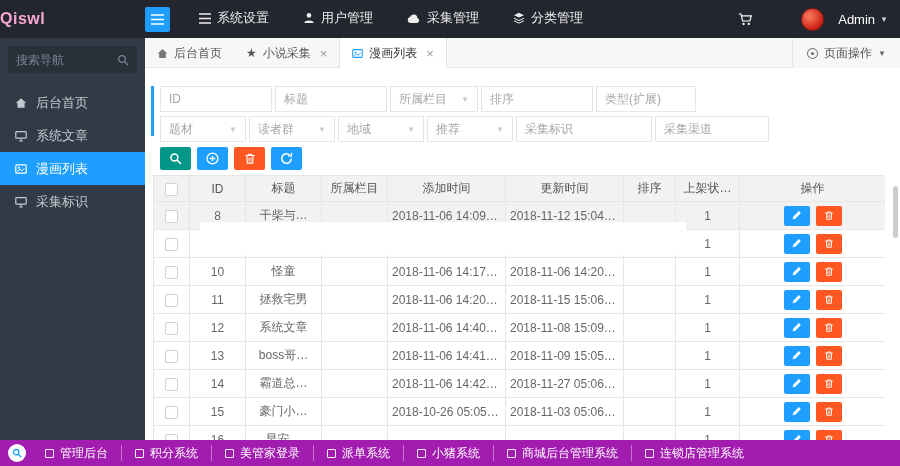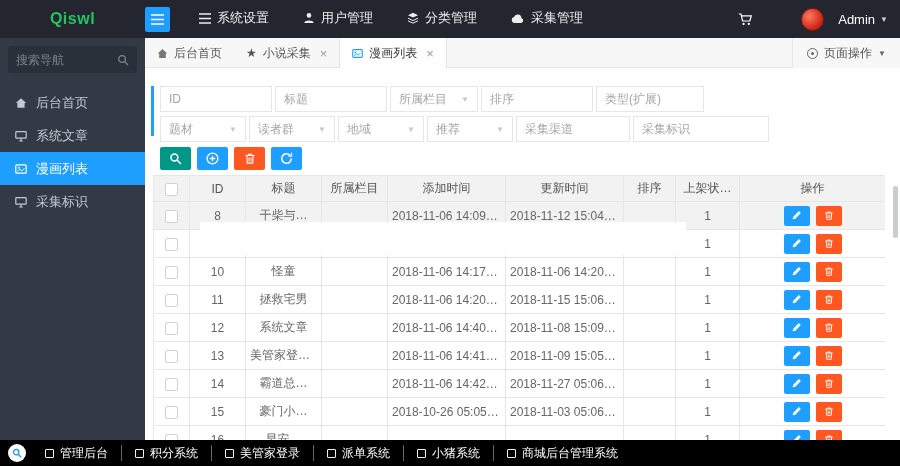--- a/index.html
+++ b/index.html
@@ -1,21 +1,21 @@
 <!DOCTYPE html>
 <html lang="zh"><head>
 <meta charset="utf-8">
 <style>
   * { margin:0; padding:0; box-sizing:border-box; }
   body { font-family:"Liberation Sans","DejaVu Sans",sans-serif; background:#888; }
   .page { position:relative; width:900px; height:466px; background:#fff; overflow:hidden; font-size:13px; color:#333; }
 
   
   .topbar { position:absolute; left:0; top:0; width:900px; height:38px; background:#23262E; display:flex; align-items:center; }
-  .logo { width:145px; text-align:center; color:#22c55e; font-size:16px; font-weight:bold; letter-spacing:.5px; }
+  .logo { width:145px; text-align:left; color:#f9a8d4; font-size:16px; font-weight:bold; letter-spacing:.5px; }
   .hamburger { width:25px; height:25px; background:#1E9FFF; border:none; border-radius:2px; color:#fff; display:flex; align-items:center; justify-content:center; margin-right:12px; cursor:pointer; flex:none; }
   .tmenu { display:flex; height:38px; }
   .tmenu-item { display:flex; align-items:center; gap:6px; padding:0 17px; color:#ededed; font-size:13px; cursor:pointer; height:38px; border-bottom:2px solid transparent; }
   .tmenu-item.active { background:#2d313c; border-bottom-color:#1E9FFF; }
   .topbar-right { position:absolute; right:12px; top:0; height:38px; display:flex; align-items:center; gap:14px; color:#fff; }
   .cart-wrap { margin-right:34px; display:flex; align-items:center; }
   .avatar { width:23px; height:23px; border-radius:50%; background:radial-gradient(circle at 35% 35%, #ff7b5e, #c81f12 72%); border:1px solid #8c1710; }
   .admin { display:flex; align-items:center; gap:5px; font-size:13px; cursor:pointer; }
   .caret { font-size:8px; color:#cfcfcf; }
 
@@ -42,21 +42,21 @@
   .ring { width:11px; height:11px; border:1px solid #666; border-radius:50%; position:relative; }
   .ring::after { content:''; position:absolute; left:3px; top:3px; width:3px; height:3px; background:#666; border-radius:50%; }
 
   .accent-bar { position:absolute; left:6px; top:48px; width:3px; height:50px; background:#1E9FFF; }
   .frow { position:absolute; left:15px; display:flex; gap:3px; }
   .frow1 { top:48px; } .frow2 { top:78px; }
   .fi { height:26px; border:1px solid #e6e6e6; font-size:12px; color:#666; padding:0 8px; outline:none; background:#fff; }
   input.fi::placeholder { color:#a6a6a6; }
   .fsel { display:flex; align-items:center; justify-content:space-between; color:#a6a6a6; cursor:pointer; }
   .fsel .arrow { font-size:8px; color:#c8c8c8; margin-left:6px; }
-  .f-id{width:112px}.f-title{width:112px}.f-cat{width:88px}.f-sort{width:112px}.f-type{width:108px}.f-author{width:116px}
+  .f-id{width:112px}.f-title{width:112px}.f-cat{width:88px}.f-sort{width:112px}.f-type{width:100px}.f-author{width:116px}
   .f-s{width:86px}.f-mark{width:136px}.f-chan{width:114px}
   .fbtns { position:absolute; left:15px; top:109px; display:flex; gap:6px; }
   .fbtn { width:31px; height:23px; border:none; border-radius:2px; color:#fff; display:flex; align-items:center; justify-content:center; cursor:pointer; }
   .fbtn.green{background:#009688}.fbtn.blue{background:#1E9FFF}.fbtn.orange{background:#FF5722}
 
   
   .table-wrap { position:absolute; left:8px; top:137px; width:732px; height:265px; overflow:hidden; }
   table { border-collapse:collapse; table-layout:fixed; width:732px; font-size:12px; color:#666; }
   th,td { border:1px solid #e6e6e6; text-align:center; padding:0 4px; overflow:hidden; white-space:nowrap; text-overflow:ellipsis; }
   thead th { background:#f2f2f2; font-weight:normal; color:#555; height:26px; }
@@ -64,21 +64,21 @@
   tr.hovered td { background:#f2f2f2; }
   .cb { display:inline-block; width:13px; height:13px; border:1px solid #d2d2d2; background:#fff; border-radius:2px; vertical-align:middle; cursor:pointer; }
   .op-btns { display:flex; gap:6px; justify-content:center; align-items:center; }
   .mini { width:26px; height:20px; border:none; border-radius:2px; color:#fff; display:flex; align-items:center; justify-content:center; cursor:pointer; }
   .mini.edit{background:#1E9FFF}.mini.del{background:#FF5722}
 
   .blank-overlay { position:absolute; left:200px; top:222px; width:486px; height:33px; background:#fff; z-index:4; }
   .scroll-thumb { position:absolute; left:893px; top:186px; width:5px; height:52px; background:#c9ccd0; border-radius:3px; z-index:5; cursor:pointer; }
 
   
-  .footer { position:absolute; left:0; top:440px; width:900px; height:26px; background:#000000; display:flex; align-items:center; color:#fff; font-size:12px; }
+  .footer { position:absolute; left:0; top:440px; width:900px; height:26px; background:#a21caf; display:flex; align-items:center; color:#fff; font-size:12px; }
   .fbadge { width:18px; height:18px; border-radius:50%; background:#fff; color:#1E9FFF; display:flex; align-items:center; justify-content:center; margin:0 6px 0 8px; flex:none; cursor:pointer; }
   .flink { display:flex; align-items:center; gap:6px; padding:0 13px; height:16px; cursor:pointer; white-space:nowrap; }
   .flink + .flink { border-left:1px solid rgba(255,255,255,.4); }
   .fic { width:9px; height:9px; border:1px solid rgba(255,255,255,.95); border-radius:1px; flex:none; }
 </style>
 </head>
 <body>
 
 <div class="page">
 
@@ -104,34 +104,34 @@
         <span class="sicon" style="color:#ededed">
             <svg width="12" height="12" viewBox="0 0 12 12">
               <circle cx="6" cy="3.4" r="2.3" fill="currentColor"></circle>
               <path d="M1.3 11c.5-3.2 8.9-3.2 9.4 0z" fill="currentColor"></path>
             </svg>
           </span>
         <span>用户管理</span>
       </div>
       <div class="tmenu-item">
         <span class="sicon" style="color:#ededed">
+            <svg width="14" height="11" viewBox="0 0 14 11">
+              <path d="M3.4 10A3 3 0 0 1 3 4.1 3.8 3.8 0 0 1 10.4 5 2.6 2.6 0 0 1 10.2 10z" fill="currentColor"></path>
+            </svg>
+          </span>
+        <span>采集管理</span>
+      </div>
+      <div class="tmenu-item">
+        <span class="sicon" style="color:#ededed">
             <svg width="12" height="12" viewBox="0 0 12 12">
               <path d="M6 0.8L11 3.2 6 5.6 1 3.2z" fill="currentColor"></path>
               <path d="M1 6.2L6 8.6l5-2.4M1 8.8l5 2.4 5-2.4" stroke="currentColor" fill="none" stroke-width="1"></path>
             </svg>
           </span>
         <span>分类管理</span>
-      </div>
-      <div class="tmenu-item">
-        <span class="sicon" style="color:#ededed">
-            <svg width="14" height="11" viewBox="0 0 14 11">
-              <path d="M3.4 10A3 3 0 0 1 3 4.1 3.8 3.8 0 0 1 10.4 5 2.6 2.6 0 0 1 10.2 10z" fill="currentColor"></path>
-            </svg>
-          </span>
-        <span>采集管理</span>
       </div>
     </div>
     <div class="topbar-right">
       <span class="cart-wrap sicon" style="color:#fff">
         <svg width="15" height="13" viewBox="0 0 15 13">
             <path d="M0.8 1h2.2l1.6 7h7.2l1.5-5.2H4" fill="none" stroke="currentColor" stroke-width="1.2"></path>
             <circle cx="5.6" cy="11" r="1.15" fill="currentColor"></circle>
             <circle cx="10.8" cy="11" r="1.15" fill="currentColor"></circle>
           </svg>
       </span>
@@ -250,22 +250,22 @@
         <span class="arrow">▼</span>
       </div>
       <div class="fi fsel f-s">
         <span>地域</span>
         <span class="arrow">▼</span>
       </div>
       <div class="fi fsel f-s">
         <span>推荐</span>
         <span class="arrow">▼</span>
       </div>
+      <input class="fi f-mark" placeholder="采集标识" style="">
       <input class="fi f-chan" placeholder="采集渠道" style="">
-      <input class="fi f-mark" placeholder="采集标识" style="">
     </div>
 
     <div class="fbtns">
       <button class="fbtn green">
         <span class="sicon" style="color:#fff">
             <svg width="13" height="13" viewBox="0 0 12 12">
               <circle cx="5" cy="5" r="3.2" fill="none" stroke="currentColor" stroke-width="1.4"></circle>
               <path d="M7.5 7.5L11 11" stroke="currentColor" stroke-width="1.4"></path>
             </svg>
           </span>
@@ -464,21 +464,21 @@
                         <path d="M5 5v4M7 5v4" stroke="currentColor" stroke-width="1"></path>
                       </svg>
                     </span>
         </button>
       </div>
     </td>
   </tr>
             <tr>
     <td><span class="cb"></span></td>
     <td>13</td>
-    <td>美管家登录…</td>
+    <td>boss哥…</td>
     <td></td>
     <td>2018-11-06 14:41:30</td>
     <td>2018-11-09 15:05:04</td>
     <td></td>
     <td>1</td>
     <td>
       <div class="op-btns">
         <button class="mini edit">
           <span class="sicon" style="color:#fff">
                       <svg width="11" height="11" viewBox="0 0 12 12">
@@ -618,15 +618,19 @@
         <span>派单系统</span>
       </span>
     <span class="flink">
         <span class="fic"></span>
         <span>小猪系统</span>
       </span>
     <span class="flink">
         <span class="fic"></span>
         <span>商城后台管理系统</span>
       </span>
+    <span class="flink">
+        <span class="fic"></span>
+        <span>连锁店管理系统</span>
+      </span>
   </div>
 
 </div>
 
 </body></html>

